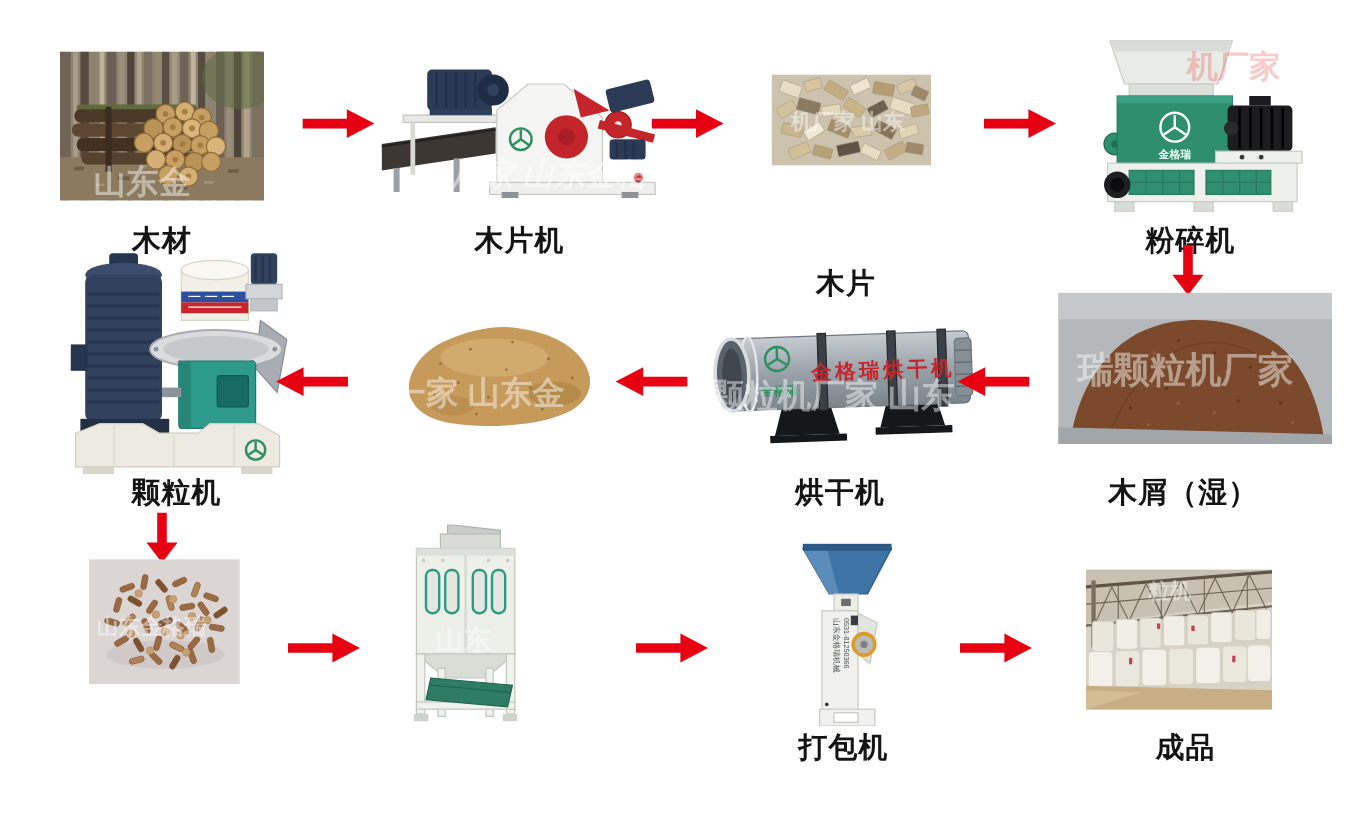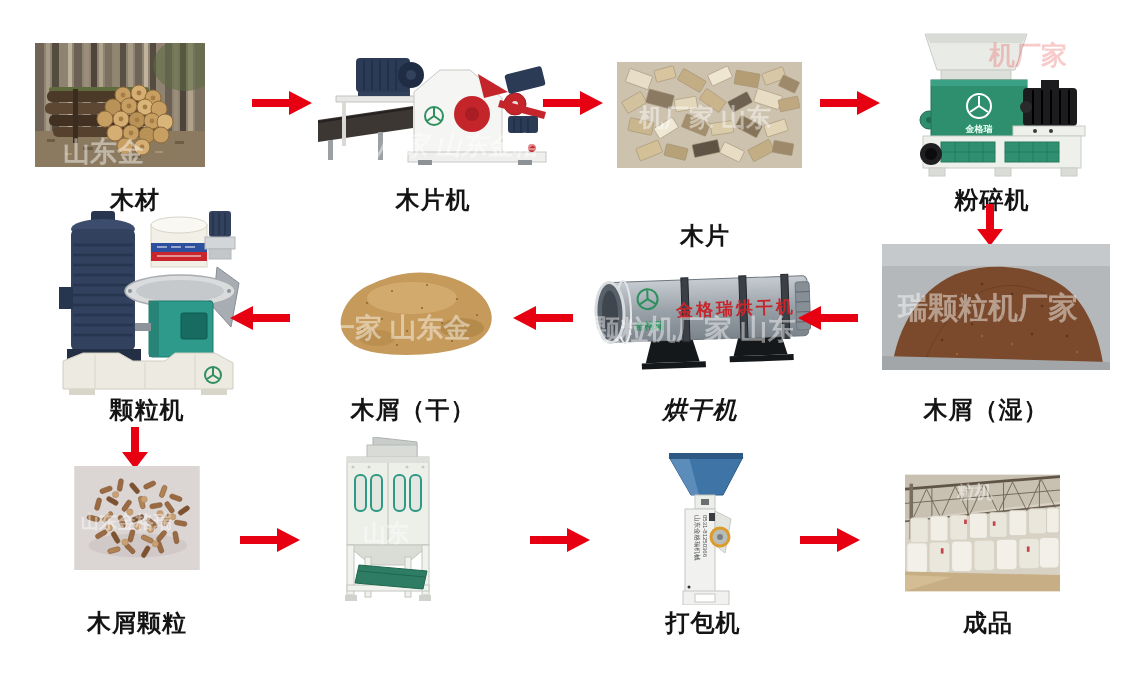--- a/index.html
+++ b/index.html
@@ -20,21 +20,21 @@
   text{font-family:"Liberation Sans","DejaVu Sans",sans-serif;}
   .wm{fill:rgba(255,255,255,.46);font-weight:bold;}
   .wm-red{fill:rgba(232,80,80,.30);font-weight:bold;}
   .brand{font-weight:bold;}
 </style>
 </head>
 <body>
 
 <div class="canvas">
 
-  <div class="node" style="left:35px;top:43px;width:170px;height:124px;text-align:center;">
+  <div class="node" style="left:50px;top:43px;width:170px;height:124px;text-align:center;">
     <svg viewBox="0 0 170 124">
       <rect width="170" height="124" fill="#8d8474"></rect>
       <g>
         <rect x="0" width="9" height="124" fill="#6f6456"></rect>
           <rect x="11" width="4" height="124" fill="#a89b86"></rect>
         <rect x="17" width="7" height="124" fill="#564b3f"></rect>
           <rect x="26" width="5" height="124" fill="#8f8270"></rect>
         <rect x="33" width="4" height="124" fill="#bfb29a"></rect>
           <rect x="39" width="8" height="124" fill="#6b6053"></rect>
         <rect x="49" width="5" height="124" fill="#9a8d79"></rect>
@@ -170,21 +170,21 @@
     </svg>
   </div>
   <div class="flow-label" style="left:433px;top:184px;">木片机</div>
 
   <div class="arrow" style="left:543px;top:90px;width:60px;height:26px;">
     <svg viewBox="0 0 60 26">
         <polygon points="0,9 37,9 37,1 60,13 37,25 37,17 0,17"></polygon>
       </svg>
   </div>
 
-  <div class="node" style="left:617px;top:62px;width:185px;height:106px;">
+  <div class="node" style="left:617px;top:62px;width:185px;height:76px;">
     <svg viewBox="0 0 185 106">
       <rect width="185" height="106" fill="#cdc2ae"></rect>
       <g stroke="#9c8c6e" stroke-width=".5">
         <rect x="10" y="10" width="24" height="14" rx="1" fill="#e8dec8" transform="rotate(20 22 17)"></rect>
         <rect x="38" y="6" width="20" height="12" rx="1" fill="#d8c5a0" transform="rotate(-15 48 12)"></rect>
         <rect x="62" y="12" width="26" height="13" rx="1" fill="#c3ad85" transform="rotate(30 75 18)"></rect>
         <rect x="92" y="8" width="22" height="12" rx="1" fill="#efe6d2" transform="rotate(-25 103 14)"></rect>
         <rect x="118" y="10" width="24" height="14" rx="1" fill="#b49c74" transform="rotate(10 130 17)"></rect>
         <rect x="146" y="8" width="22" height="12" rx="1" fill="#d8c7a6" transform="rotate(-20 157 14)"></rect>
         <rect x="163" y="16" width="18" height="12" rx="1" fill="#9e8a6b" transform="rotate(25 172 22)"></rect>
@@ -378,21 +378,20 @@
           <circle cx="85" cy="78" r="1"></circle>
           <circle cx="60" cy="66" r="1"></circle>
         <circle cx="100" cy="55" r="1"></circle>
           <circle cx="130" cy="88" r="1"></circle>
           <circle cx="75" cy="92" r="1"></circle>
           <circle cx="40" cy="76" r="1"></circle>
       </g>
       <text class="wm" x="6" y="84" font-size="27">一家 山东金</text>
     </svg>
   </div>
-  <div class="flow-label" style="left:413px;top:394px;">木屑（干）</div>
 
   <div class="arrow" style="left:513px;top:305px;width:60px;height:26px;">
     <svg viewBox="0 0 60 26">
         <polygon points="60,9 23,9 23,1 0,13 23,25 23,17 60,17"></polygon>
       </svg>
   </div>
 
   <div class="node" style="left:590px;top:247px;width:240px;height:128px;">
     <svg viewBox="0 0 240 128">
       <defs>
@@ -430,21 +429,21 @@
             <line x1="58" y1="50" x2="58" y2="41"></line>
             <line x1="58" y1="50" x2="50" y2="55"></line>
             <line x1="58" y1="50" x2="66" y2="55"></line>
         </g>
         <text class="brand" x="44" y="80" font-size="10" fill="#2e8f5f">金格瑞</text>
         <text x="86" y="68" font-size="17" font-weight="bold" fill="#c5262c" letter-spacing="3">金格瑞烘干机</text>
       </g>
       <text class="wm" x="2" y="92" font-size="28">颗粒机厂家 山东</text>
     </svg>
   </div>
-  <div class="flow-label" style="left:700px;top:394px;font-style:italic;">烘干机</div>
+  <div class="flow-label" style="left:700px;top:394px;">烘干机</div>
 
   <div class="arrow" style="left:798px;top:305px;width:60px;height:26px;">
     <svg viewBox="0 0 60 26">
         <polygon points="60,9 23,9 23,1 0,13 23,25 23,17 60,17"></polygon>
       </svg>
   </div>
 
   <div class="node" style="left:872px;top:244px;width:248px;height:126px;">
     <svg viewBox="0 0 228 126">
       <rect width="228" height="126" fill="#b5b8ba"></rect>
@@ -528,21 +527,20 @@
         <circle cx="44" cy="78" r="4"></circle>
           <circle cx="96" cy="80" r="4"></circle>
           <circle cx="124" cy="64" r="4"></circle>
           <circle cx="64" cy="96" r="4"></circle>
         <circle cx="102" cy="98" r="4"></circle>
           <circle cx="80" cy="76" r="4"></circle>
       </g>
       <text class="wm" x="8" y="78" font-size="23">山东金格瑞</text>
     </svg>
   </div>
-  <div class="flow-label" style="left:137px;top:607px;">木屑颗粒</div>
 
   <div class="arrow" style="left:240px;top:527px;width:60px;height:26px;">
     <svg viewBox="0 0 60 26">
         <polygon points="0,9 37,9 37,1 60,13 37,25 37,17 0,17"></polygon>
       </svg>
   </div>
 
   <div class="node" style="left:333px;top:437px;width:110px;height:165px;">
     <svg viewBox="0 0 110 165">
       <polygon points="40,0 84,5 84,20 40,15" fill="#c9cdc9" stroke="#aeb2ae" stroke-width="1"></polygon>

